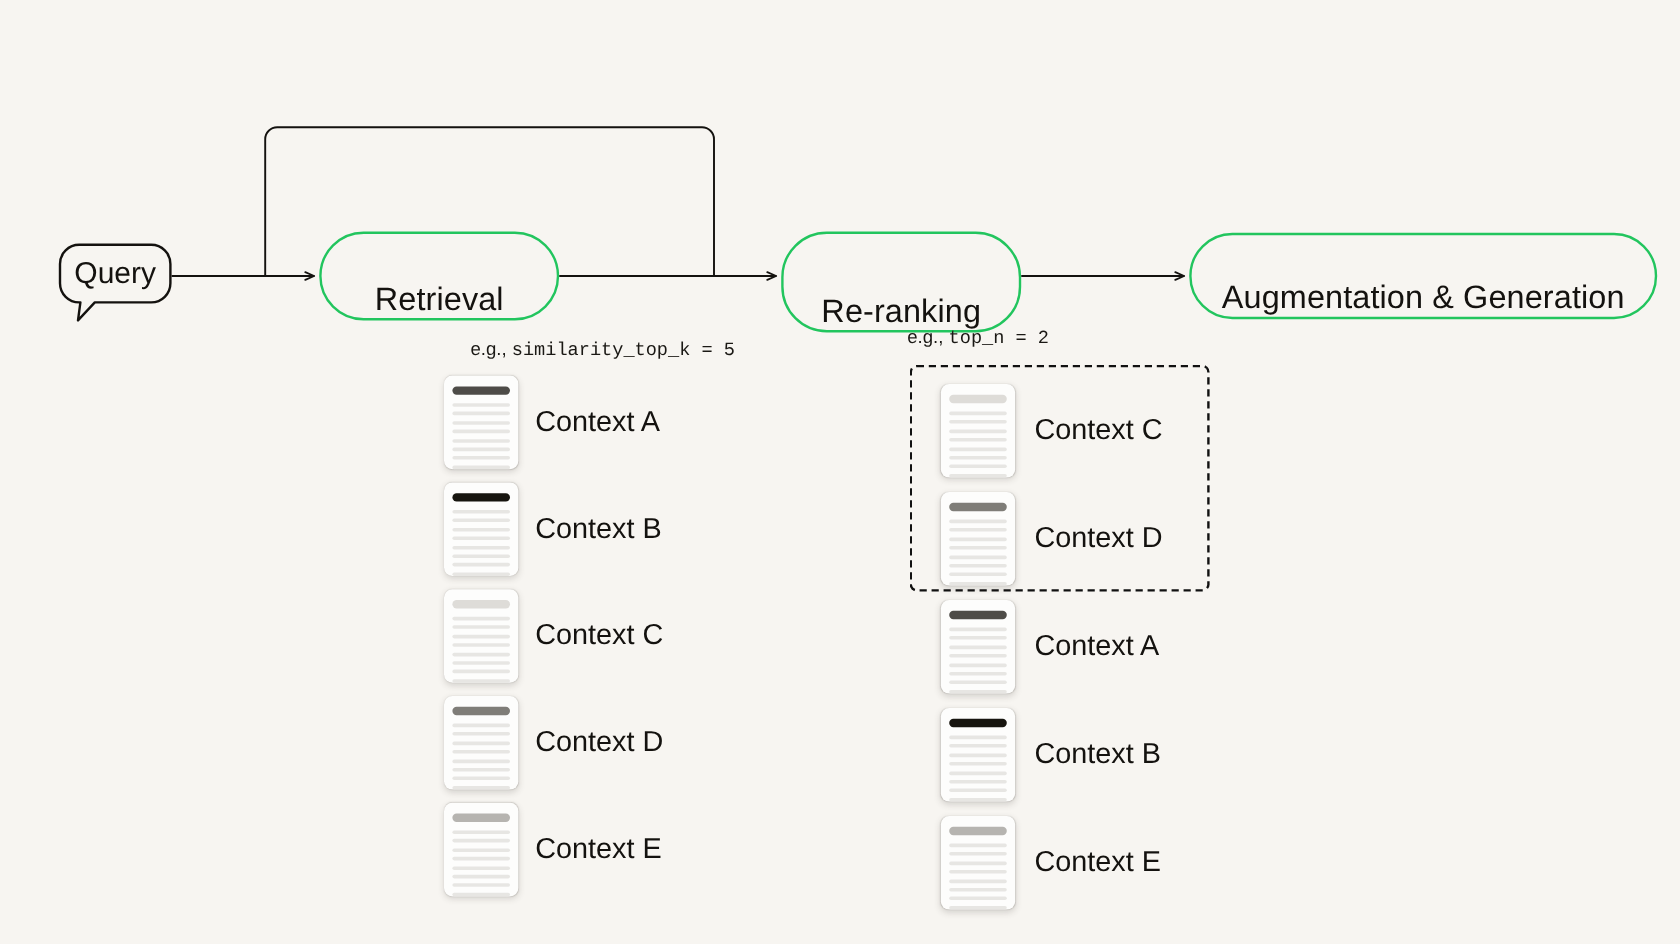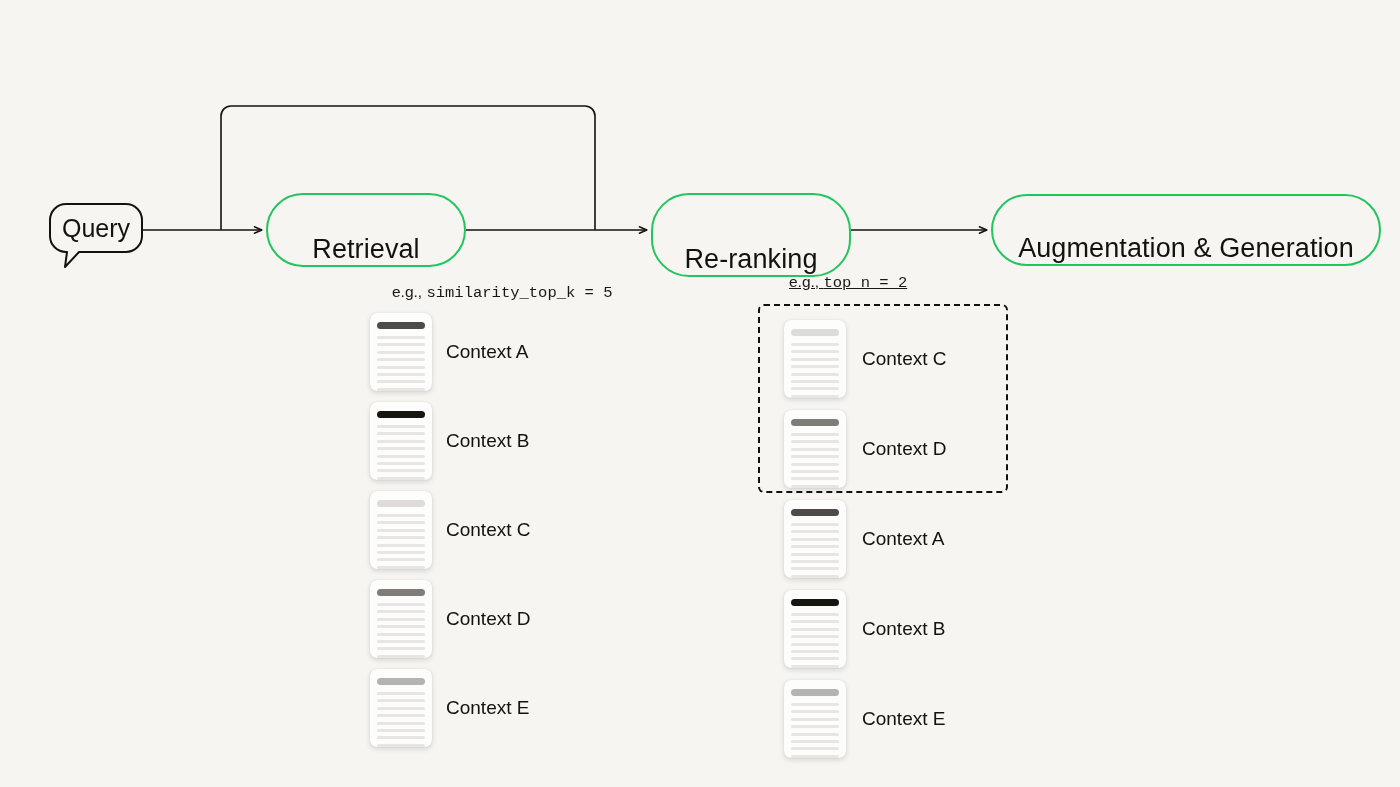--- a/index.html
+++ b/index.html
@@ -65,21 +65,21 @@
     position: absolute;
     font-size: 15.5px;
     color: #1a1814;
     white-space: nowrap;
   }
   .param .mono {
     font-family: "Liberation Mono", monospace;
     font-size: 15.5px;
   }
   #param-retrieval { left: 369px; top: 283px; margin-left: 23px; }
-  #param-rerank    { left: 789px; top: 273px; text-decoration: underline; }
+  #param-rerank    { left: 756px; top: 273px; }
 
   
   #topn-box {
     position: absolute;
     left: 758px; top: 304px;
     width: 250px; height: 189px;
     box-sizing: border-box;
     border: 2px dashed #111;
     border-radius: 6px;
     background: transparent;
@@ -107,21 +107,21 @@
     border-radius: 4px;
     margin-bottom: 7px;
   }
   .doc .line {
     height: 3px;
     border-radius: 2px;
     background: #e7e6e3;
     margin-bottom: 4.4px;
   }
   .ctx-label {
-    font-size: 19px;
+    font-size: 24px;
     color: #14120f;
     white-space: nowrap;
   }
   .left-col .ctx-label  { margin-left: 14px; }
   .right-col .ctx-label { margin-left: 16px; }
 </style>
 </head>
 <body>
 
 <div id="canvas">

